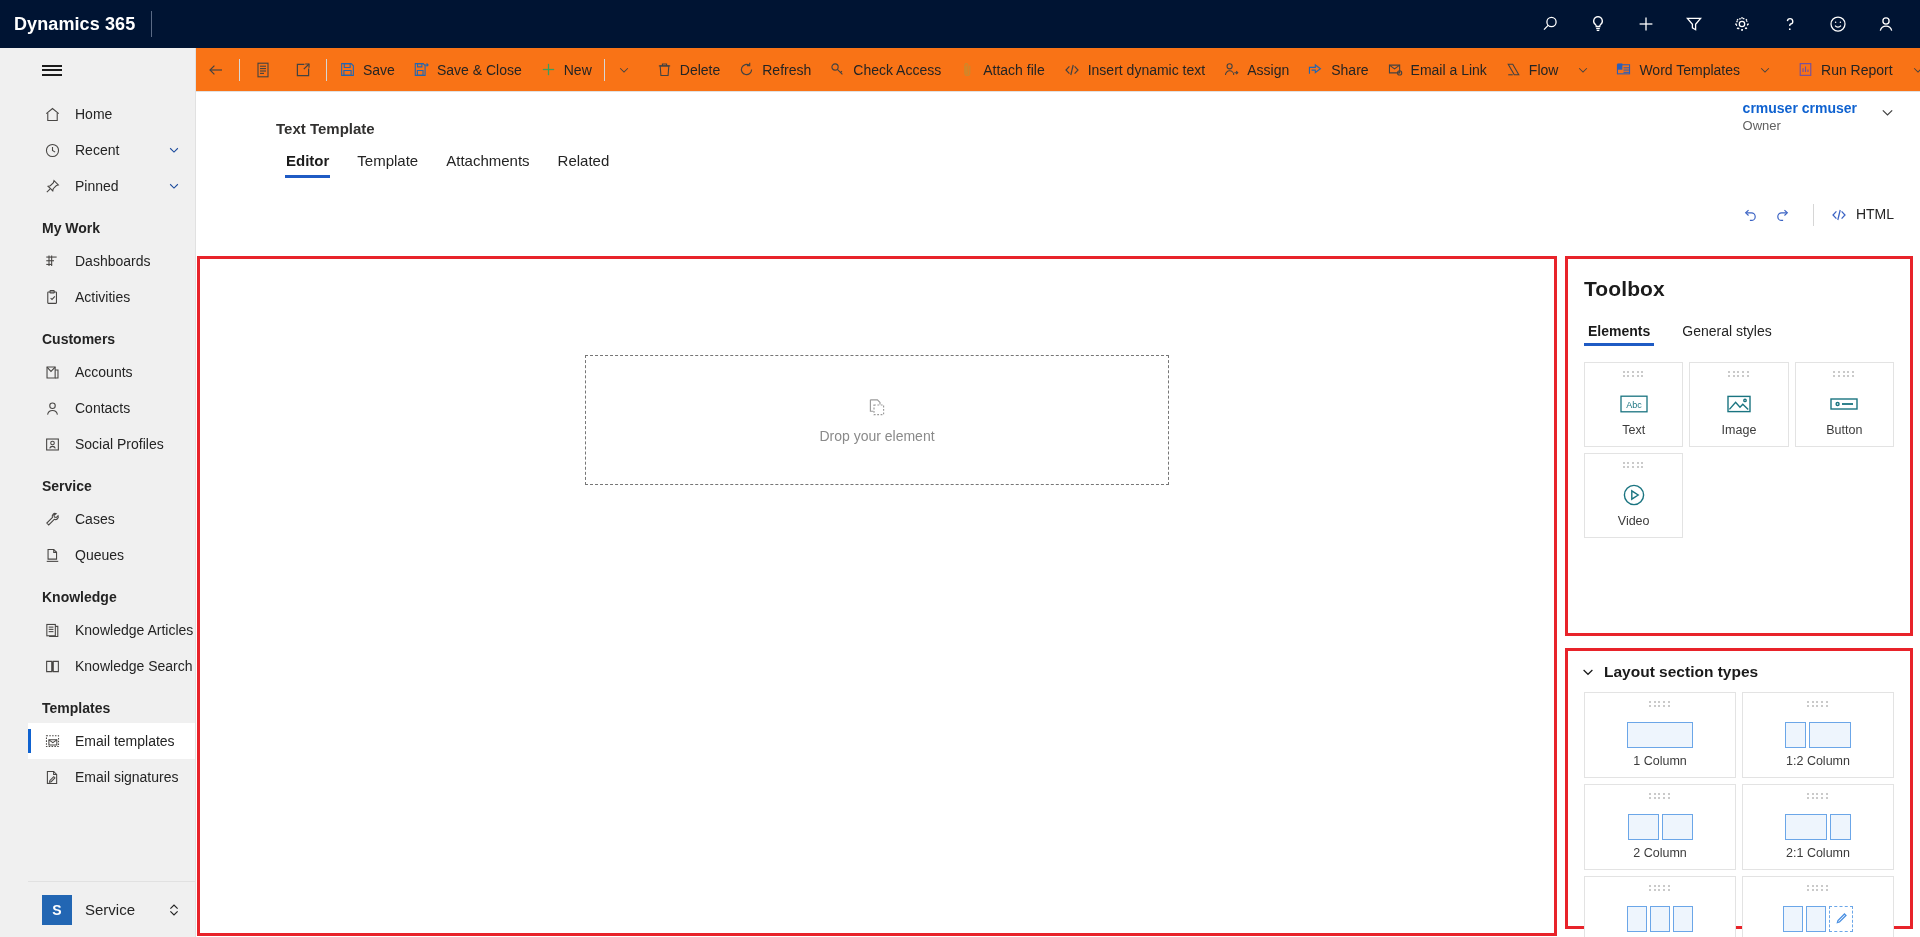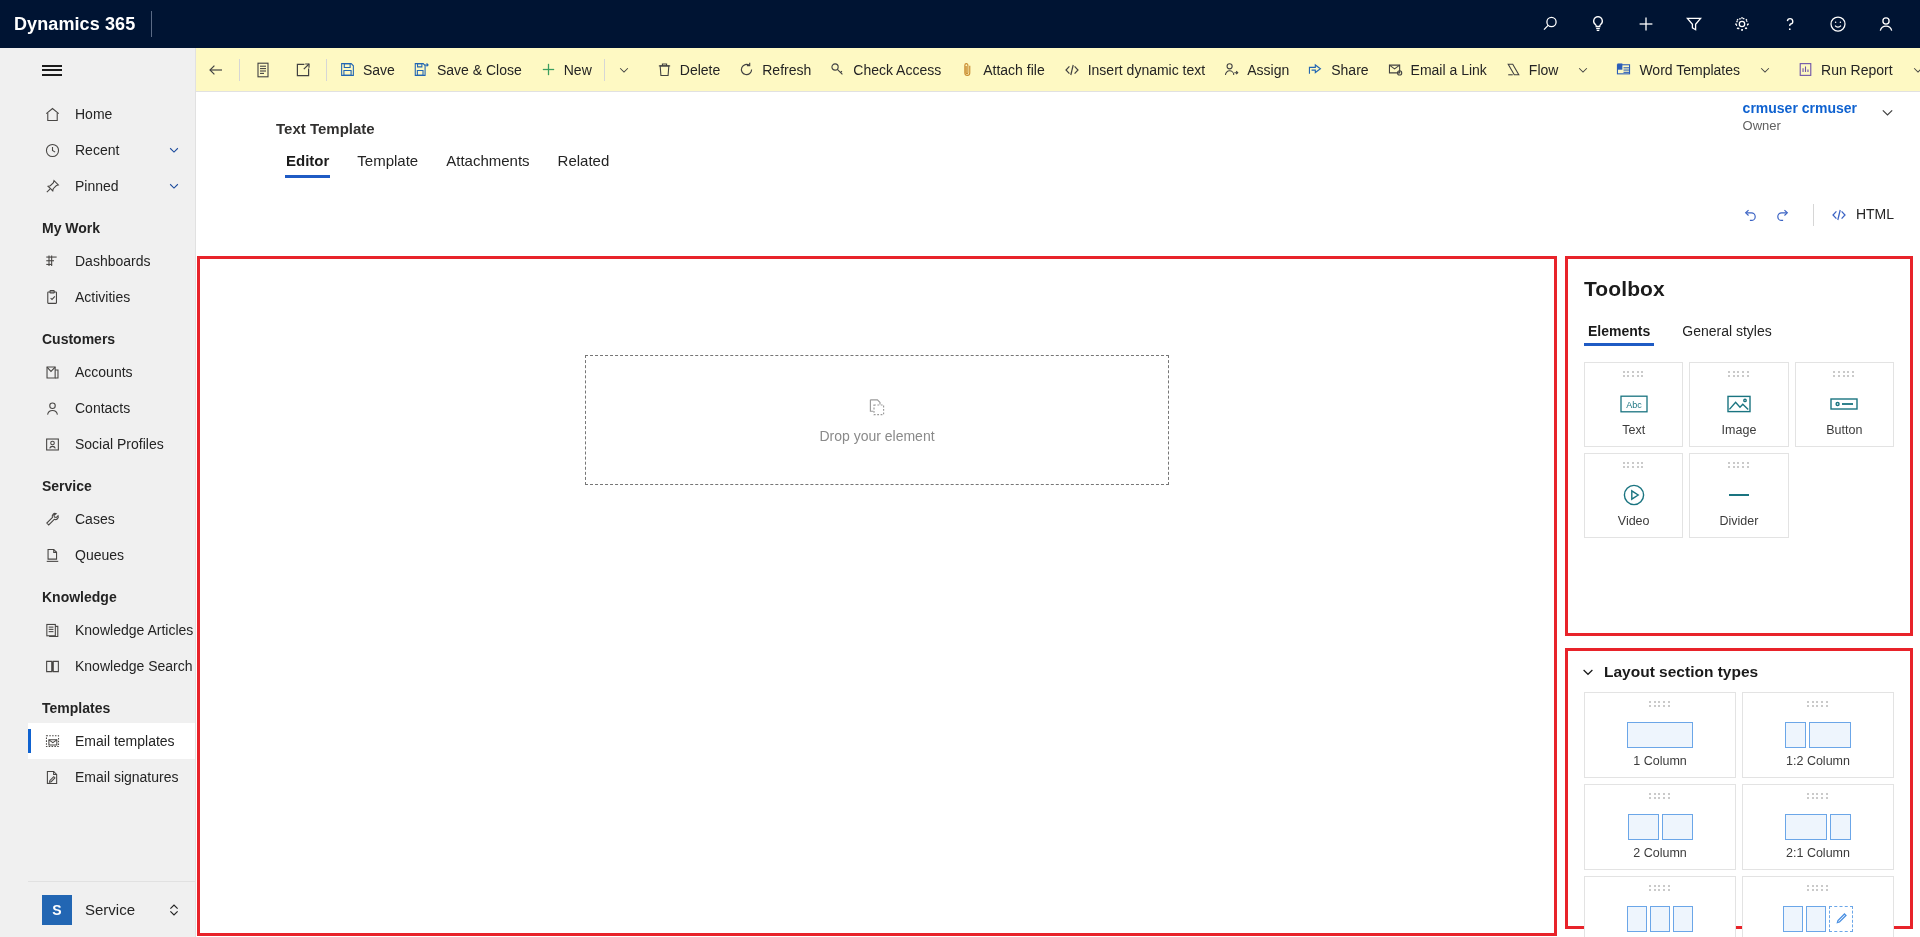--- a/index.html
+++ b/index.html
@@ -121,21 +121,21 @@
     margin-right: 13px;
     flex: 0 0 30px;
   }
   .app-name { font-size: 15px; color: #242424; }
   .app-switch { margin-left: auto; margin-right: 14px; display:flex; align-items:center; }
 
   
   .cmdbar {
     position: absolute; top: 48px; left: 196px;
     width: 1724px; height: 44px;
-    background: #fef9c3;
+    background: #f97316;
     border-bottom: 1px solid #e1e1e1;
     display: flex; align-items: center;
     overflow: hidden;
     white-space: nowrap;
   }
   .cmd {
     display: inline-flex; align-items: center;
     height: 44px;
     padding: 0 9px;
     font-size: 14px;
@@ -988,40 +988,20 @@
           </div>
           <div class="elem-ico">
             <svg width="26" height="26" viewBox="0 0 26 26" fill="none" stroke="#1a7480" stroke-width="1.4">
               <circle cx="13" cy="13" r="9.6"></circle>
               <path d="m10.8 8.8 6.4 4.2-6.4 4.2z"></path>
             </svg>
           </div>
           <div class="elem-label">Video</div>
         </div>
 
-        <div class="elem-card">
-          <div class="dots">
-            <i></i>
-              <i></i>
-              <i></i>
-              <i></i>
-              <i></i>
-              <i></i>
-              <i></i>
-              <i></i>
-              <i></i>
-              <i></i>
-          </div>
-          <div class="elem-ico">
-            <svg width="30" height="18" viewBox="0 0 30 18" stroke="#1a7480" stroke-width="2">
-              <line x1="5" y1="9" x2="25" y2="9"></line>
-            </svg>
-          </div>
-          <div class="elem-label">Divider</div>
-        </div>
 
       </div>
     </div>
   </div>
 
   <div class="layouts">
     <div class="ly-inner">
       <div class="ly-head">
         <span class="chev">
           <svg width="16" height="16" viewBox="0 0 16 16" fill="none" stroke="#1b1b1b" stroke-width="1.2">

